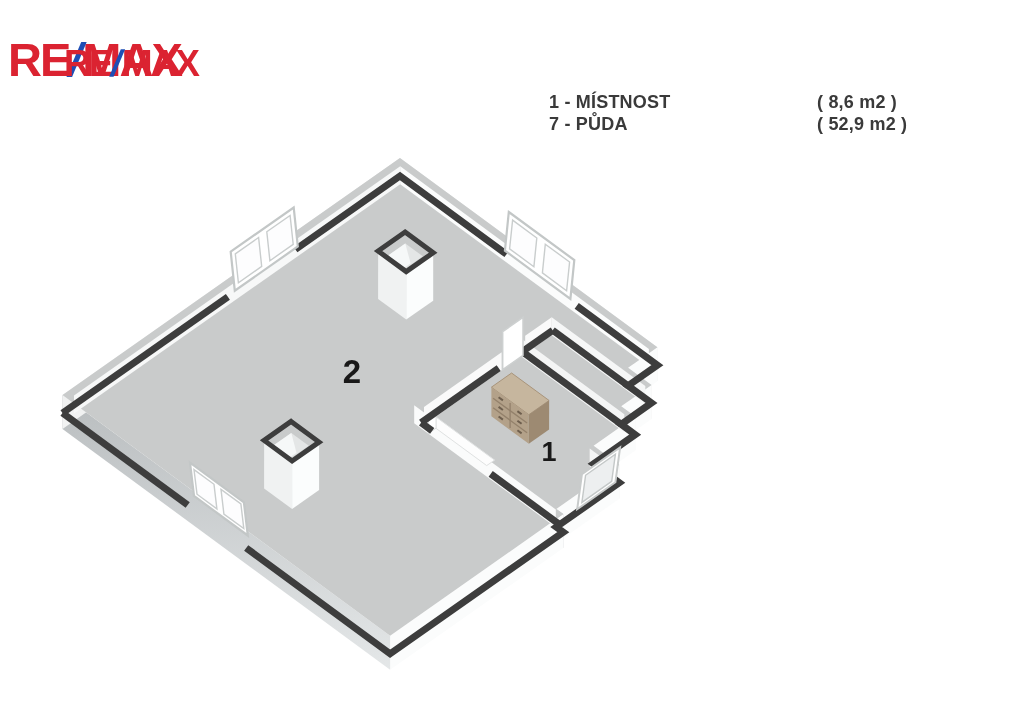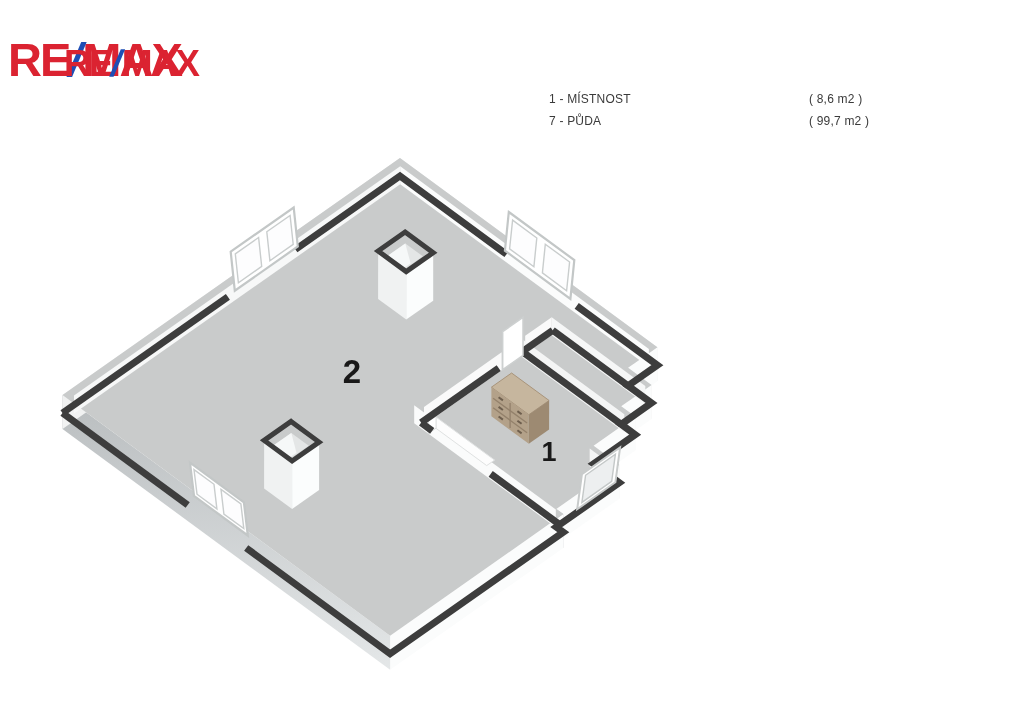--- a/index.html
+++ b/index.html
@@ -10,22 +10,22 @@
   #plan-svg{position:absolute;left:0;top:0;}
   
   .logo{position:absolute;left:0;top:0;width:300px;height:110px;}
   .lg{position:absolute;font-weight:bold;letter-spacing:-2px;white-space:nowrap;line-height:1;}
   .lg1{left:8px;top:36px;font-size:47px;}
   .lg2{left:64px;top:45px;font-size:37px;}
   .lg .red{color:var(--remax-red);}
   .lg .slash{color:var(--remax-blue);display:inline-block;transform:skewX(-13deg);margin:0 1px;}
   
   .legend{position:absolute;left:549px;top:92px;width:360px;color:#3a3a3a;}
-  .legend-row{position:relative;height:22px;font-size:12px;font-weight:normal;letter-spacing:.2px;white-space:nowrap;}
-  .legend-area{position:absolute;left:260px;top:0;}
+  .legend-row{position:relative;height:22px;font-size:18px;font-weight:bold;letter-spacing:.2px;white-space:nowrap;}
+  .legend-area{position:absolute;left:268px;top:0;}
 </style>
 </head>
 <body style="--remax-red: #DB2331; --remax-blue: #1F4EB5;">
 
 <svg id="plan-svg" width="1024" height="724" viewBox="0 0 1024 724" xmlns="http://www.w3.org/2000/svg">
   <defs>
     <linearGradient id="gsw" x1="0" y1="0" x2="0" y2="1">
       <stop offset="0" stop-color="#b9bdbf"></stop>
       <stop offset="1" stop-color="#e4e7e8"></stop>
     </linearGradient>
@@ -110,15 +110,15 @@
   <div class="lg lg2"><span class="red">RE</span><span class="slash">/</span><span class="red">MAX</span></div>
 </div>
 
 <div class="legend">
   <div class="legend-row">
     <span>1 - MÍSTNOST</span>
     <span class="legend-area">( 8,6 m2 )</span>
   </div>
   <div class="legend-row">
     <span>7 - PŮDA</span>
-    <span class="legend-area">( 99,7 m2 )</span>
+    <span class="legend-area">( 52,9 m2 )</span>
   </div>
 </div>
 
 </body></html>

